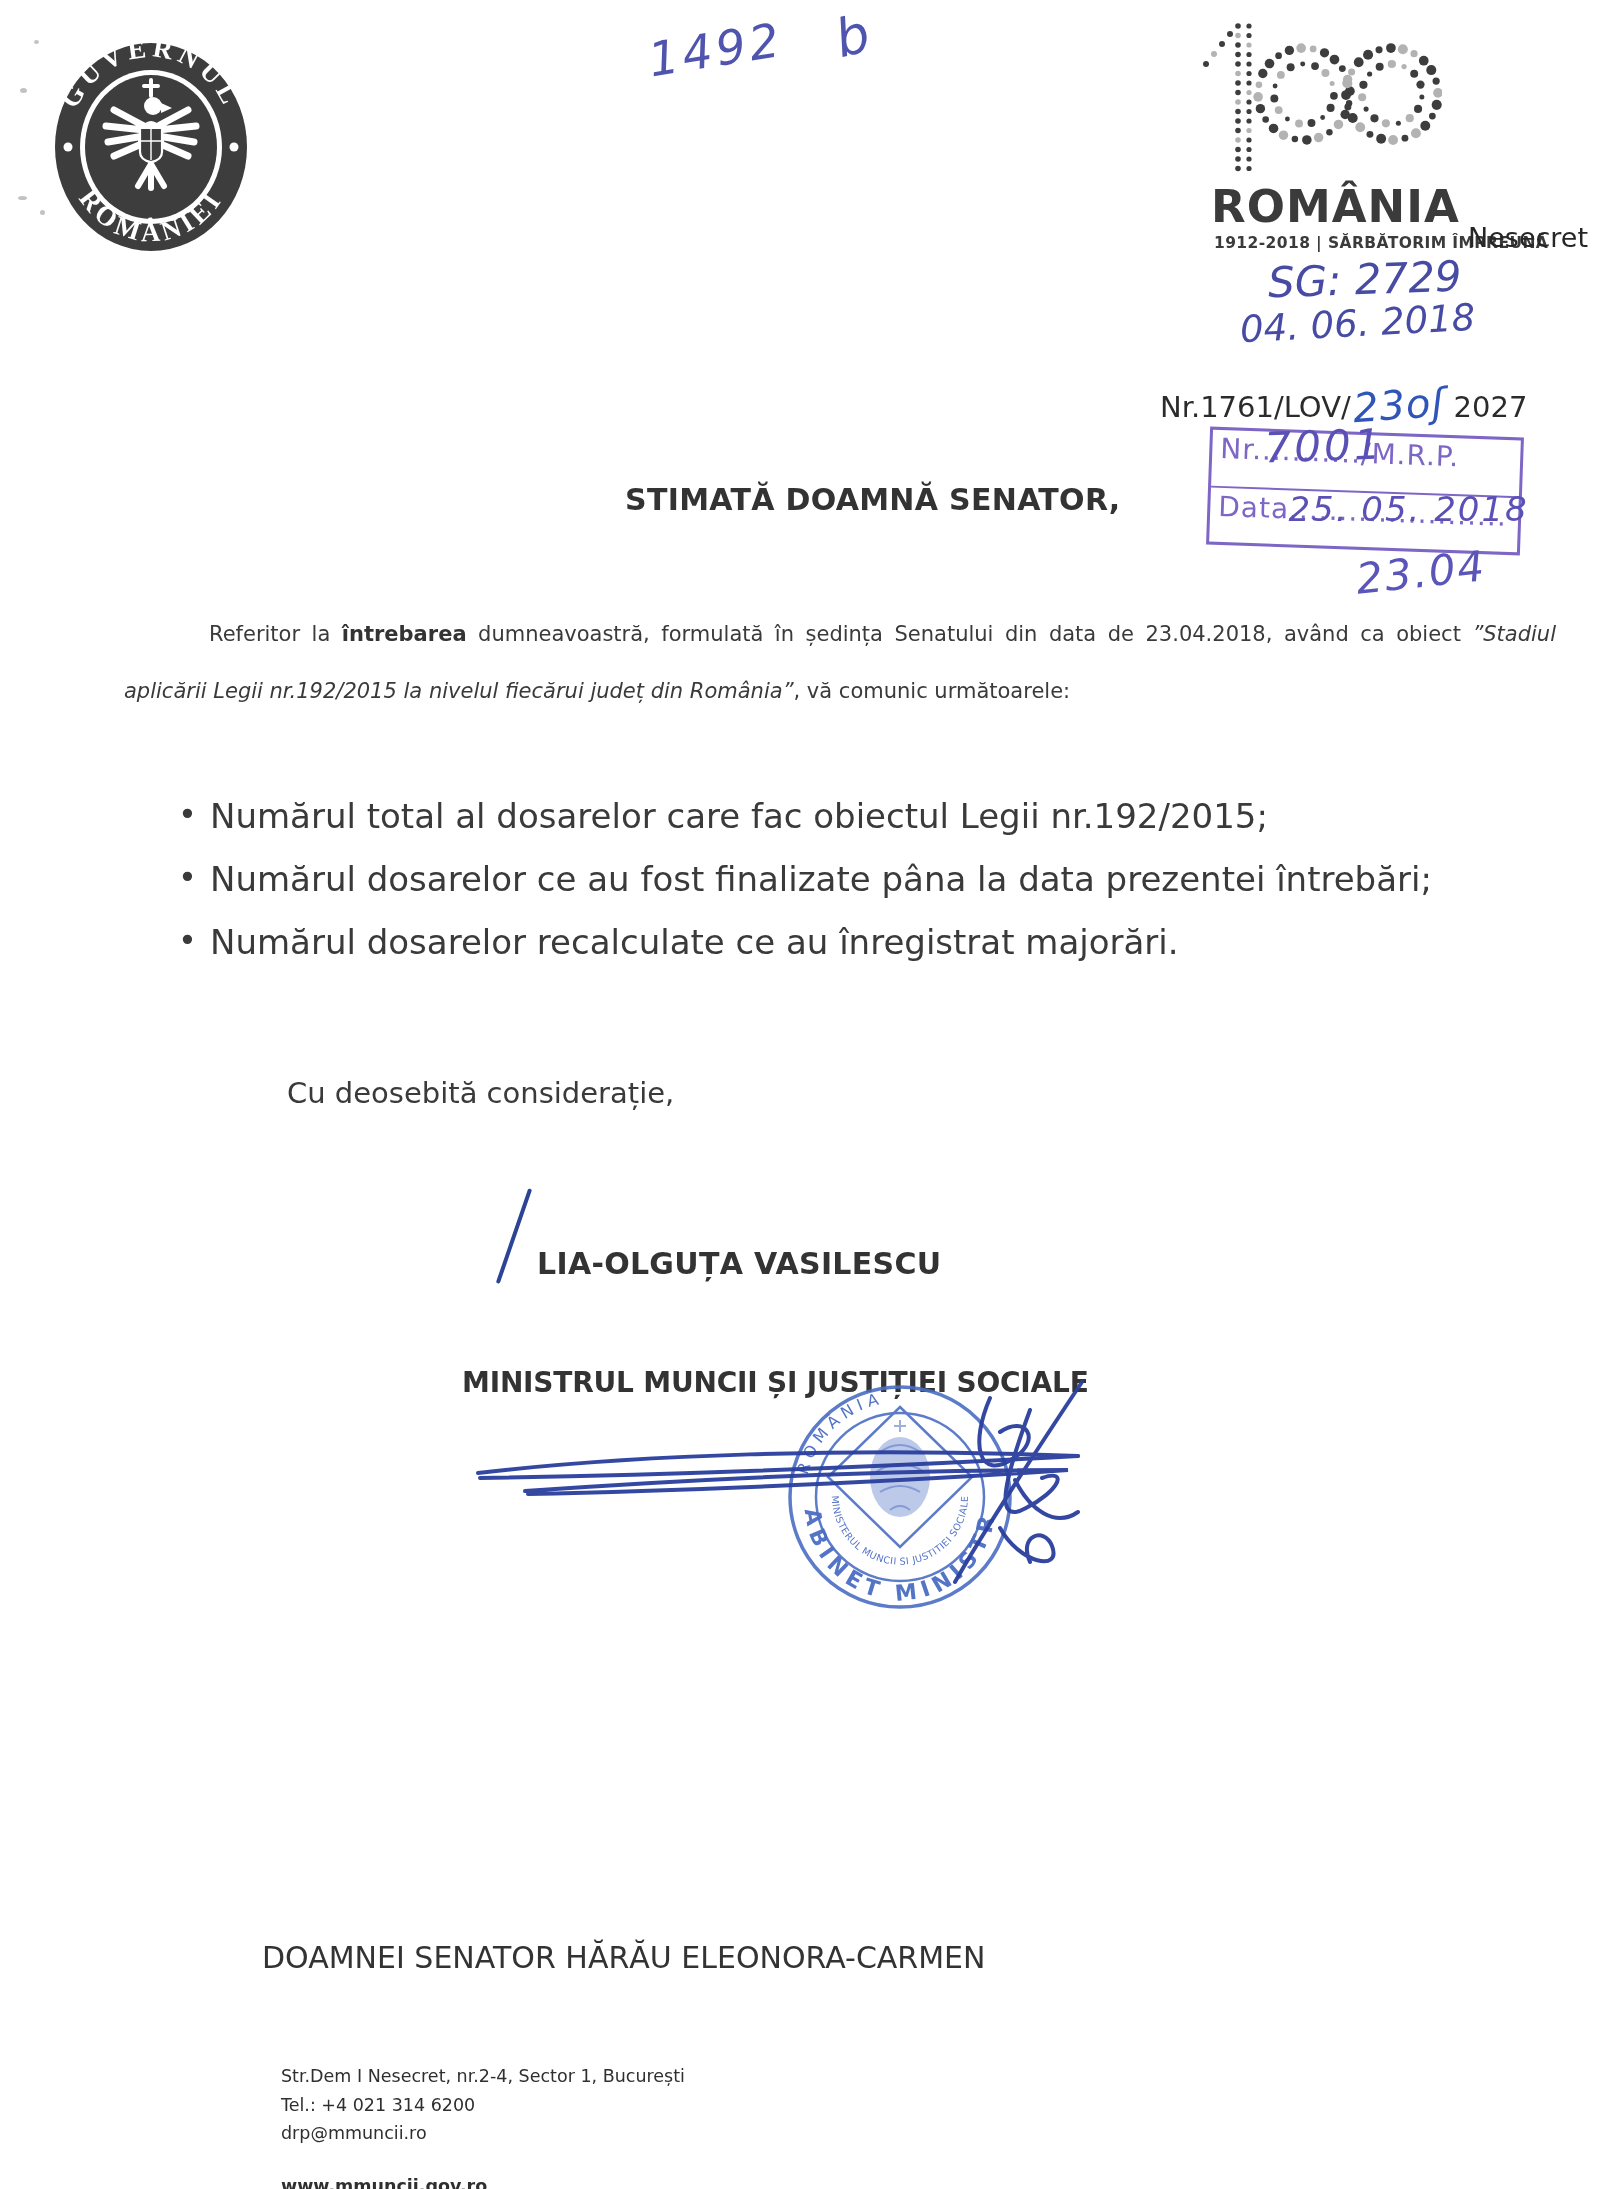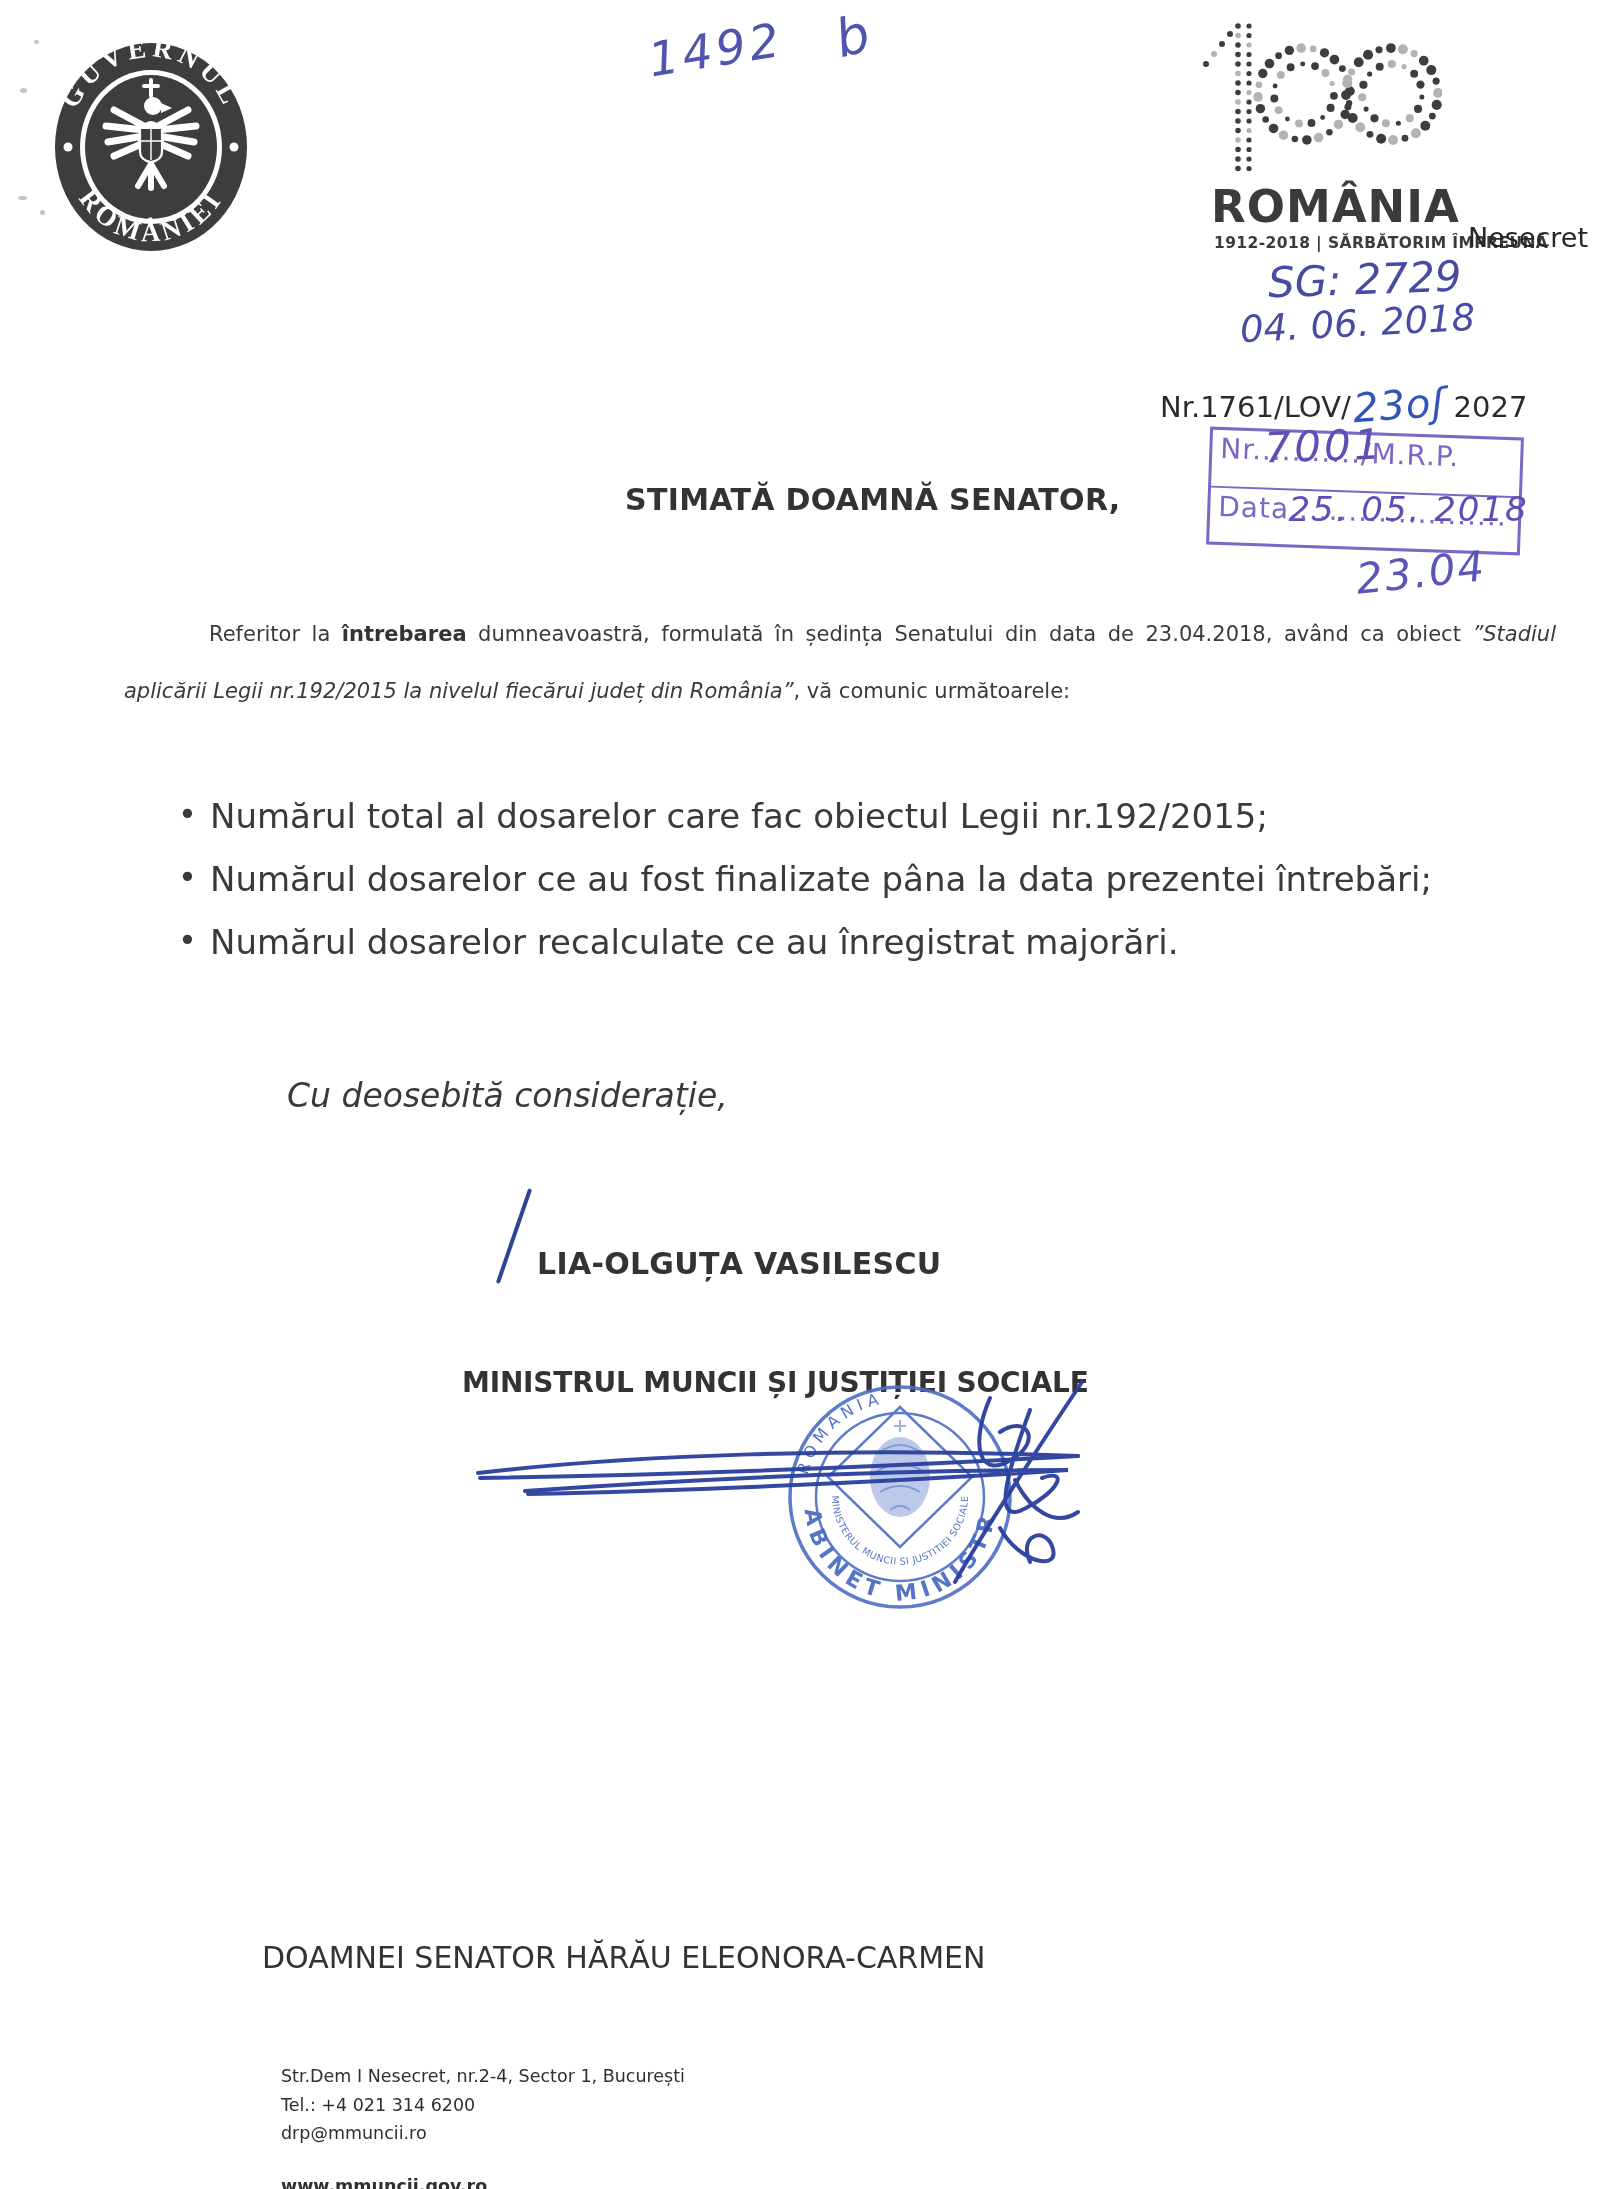--- a/index.html
+++ b/index.html
@@ -56,21 +56,21 @@
   
   .salutation{ left:625px; top:482px; font-size:30px; font-weight:bold; color:#333; letter-spacing:.3px;}
   .para{
     left:104px; top:606px; width:1432px; font-size:21px; line-height:57px;
     text-align:justify; color:#3a3a3a; text-indent:85px;margin-left:20px;
   }
   .para b{ color:#333; }
   .bullets{ left:178px; top:798px; width:1260px; margin:0; padding:0; list-style:none; font-size:34px;}
   .bullets li{ position:relative; padding-left:32px; margin-bottom:27px; line-height:36px;}
   .bullets li::before{ content:"•"; position:absolute; left:0; top:-2px; font-size:32px; color:#3a3a3a;}
-  .closing{ left:287px; top:1076px; font-size:33px;font-style:italic; }
+  .closing{ left:287px; top:1076px; font-size:29px; }
 
   .sig-slash{
     left:512px; top:1186px; width:3.5px; height:100px; background:#2b4494;
     transform:rotate(19deg); border-radius:2px;
   }
   .signer-name{ left:537px; top:1246px; font-size:30px; font-weight:bold; color:#333; letter-spacing:.3px;}
   .signer-title{ left:462px; top:1366px; font-size:28px; font-weight:bold; color:#333; letter-spacing:-.2px;}
 
   .addressee{ left:262px; top:1940px; font-size:30px; font-weight:normal; color:#333;}
 

